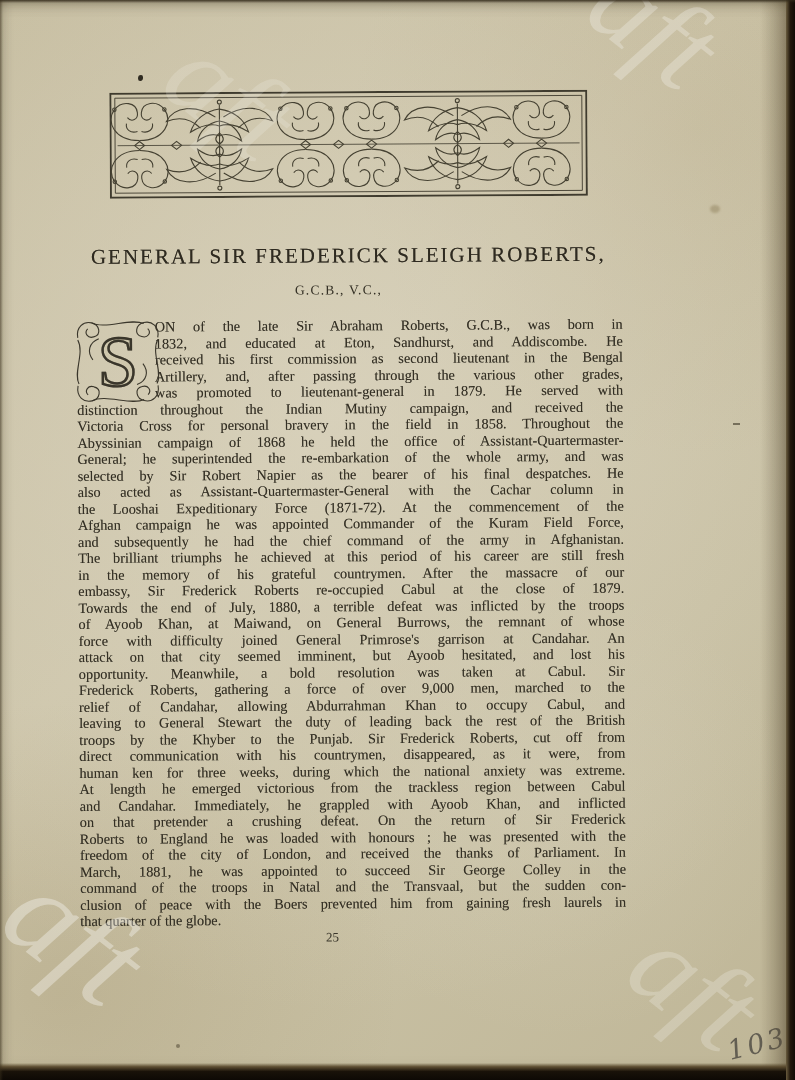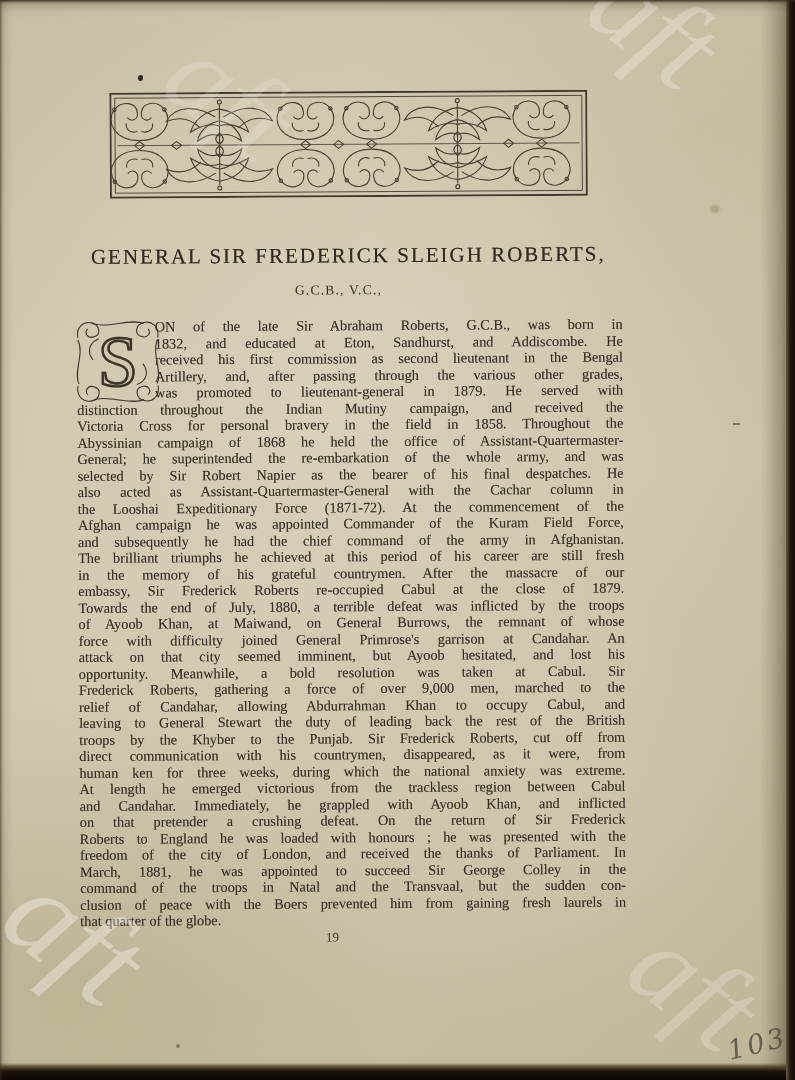--- a/index.html
+++ b/index.html
@@ -191,21 +191,21 @@
       <div class="bl">and Candahar.  Immediately, he grappled with Ayoob Khan, and inflicted</div>
       <div class="bl">on that pretender a crushing defeat.  On the return of Sir Frederick</div>
       <div class="bl">Roberts to England he was loaded with honours ; he was presented with the</div>
       <div class="bl">freedom of the city of London, and received the thanks of Parliament.  In</div>
       <div class="bl">March, 1881, he was appointed to succeed Sir George Colley in the</div>
       <div class="bl">command of the troops in Natal and the Transvaal, but the sudden con-</div>
       <div class="bl">clusion of peace with the Boers prevented him from gaining fresh laurels in</div>
       <div class="bl last">that quarter of the globe.</div>
     </div>
 
-    <div class="pagenum">19</div>
+    <div class="pagenum">25</div>
   </div>
 
   <div class="speck speck1"></div>
   <div class="speck speck2"></div>
   <div class="speck speck3"></div>
   <div class="speck speck4"></div>
 
   <div class="folio">103</div>
 
   <div class="wm wm-bl">aft</div>

